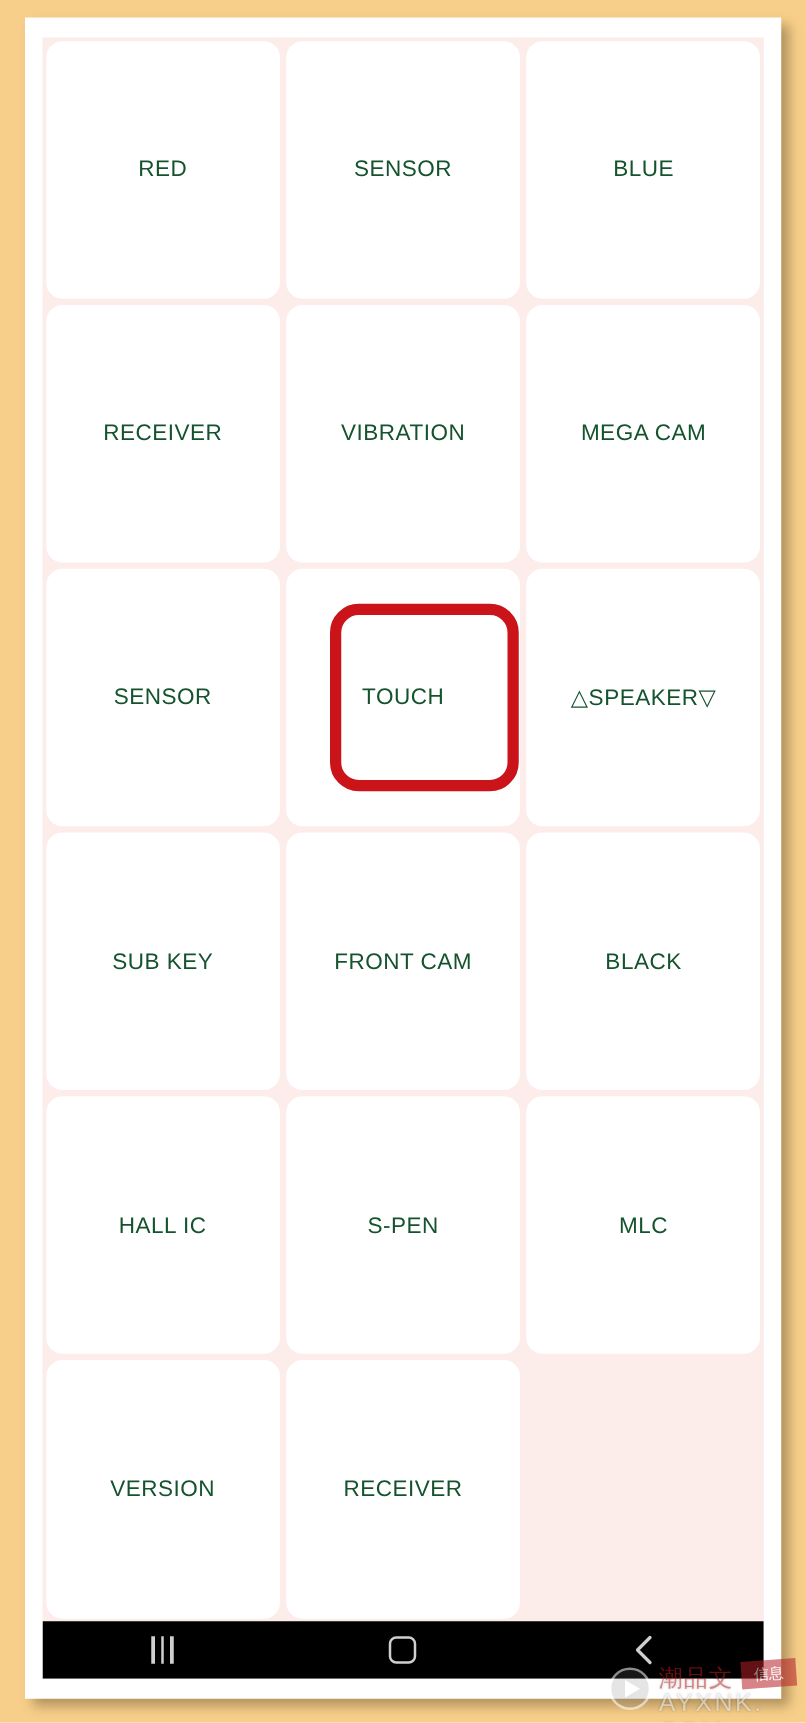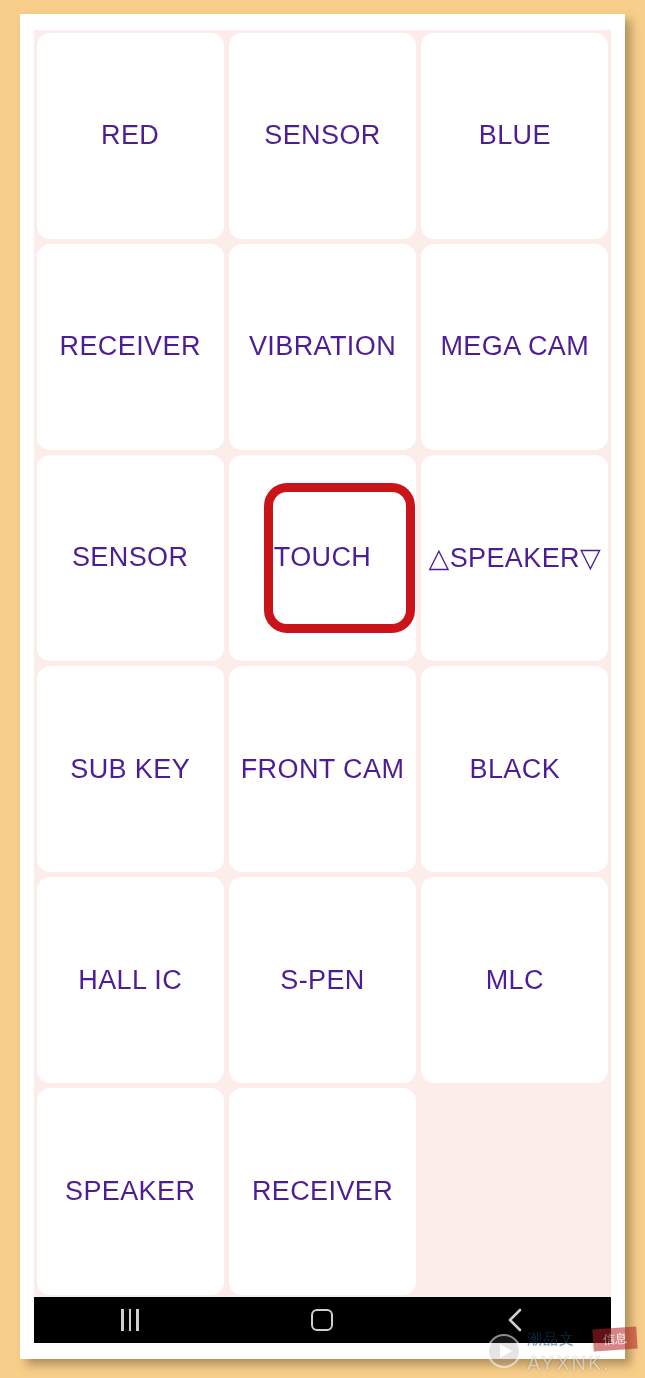--- a/index.html
+++ b/index.html
@@ -57,23 +57,23 @@
     position: relative;
     background: #ffffff;
     border-radius: 13px;
     margin: 2.5px;
     display: flex;
     align-items: center;
     justify-content: center;
     box-sizing: border-box;
   }
   .cell-label {
-    font-size: 27px;
+    font-size: 18px;
     font-weight: 300;
-    color: #4c1d95;
+    color: #14532d;
     letter-spacing: 0.4px;
     text-align: center;
     white-space: nowrap;
     font-family: "Liberation Sans", sans-serif;
     user-select: none;
   }
 
   
   #touch-annotation {
     position: absolute;
@@ -154,22 +154,22 @@
     left: 11px;
     top: 8px;
     border-left: 12px solid #ffffff;
     border-top: 7px solid transparent;
     border-bottom: 7px solid transparent;
   }
   #wm-cn {
     position: absolute;
     left: 46px;
     top: 8px;
-    font-size: 15px;
-    color: #0c4a6e;
+    font-size: 19px;
+    color: #b91c1c;
     font-family: "DejaVu Sans", sans-serif;
     letter-spacing: 1px;
     text-shadow: 0 0 2px rgba(0,0,0,0.5);
   }
   #wm-stamp {
     position: absolute;
     left: 112px;
     top: 6px;
     width: 44px;
     height: 22px;
@@ -248,21 +248,21 @@
         <span class="cell-label">HALL IC</span>
       </div>
       <div class="grid-cell">
         <span class="cell-label">S-PEN</span>
       </div>
 
       <div class="grid-cell">
         <span class="cell-label">MLC</span>
       </div>
       <div class="grid-cell">
-        <span class="cell-label">SPEAKER</span>
+        <span class="cell-label">VERSION</span>
       </div>
       <div class="grid-cell">
         <span class="cell-label">RECEIVER</span>
       </div>
     </div>
 
     <div id="touch-annotation"></div>
 
     <div id="nav-bar">
       <div class="nav-btn">

